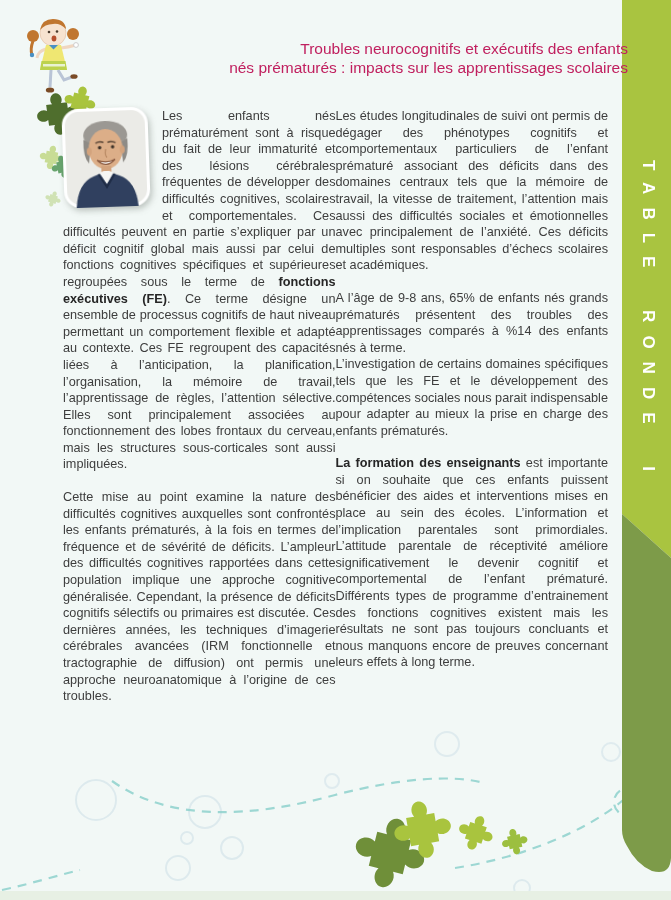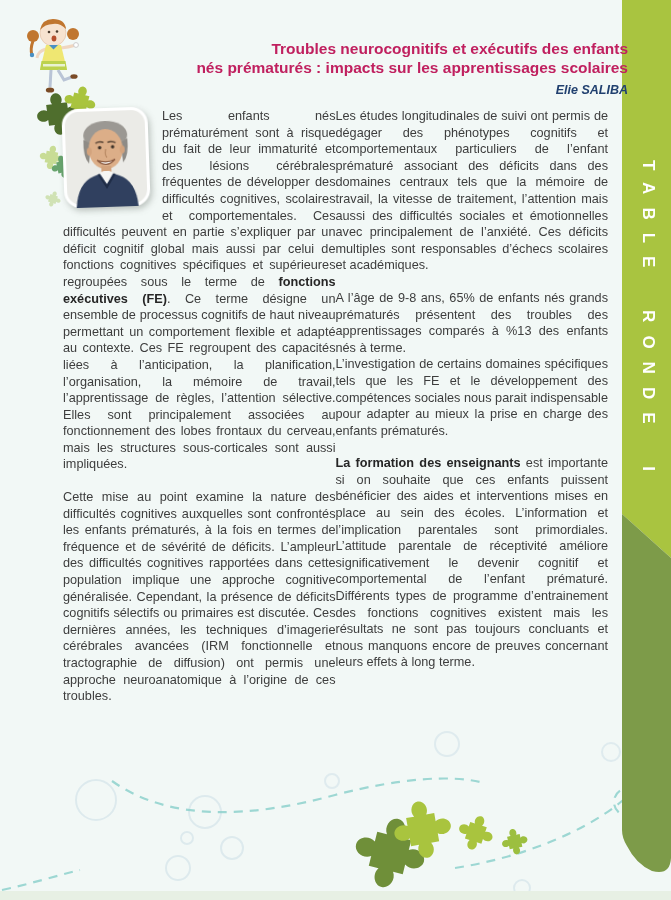--- a/index.html
+++ b/index.html
@@ -3,21 +3,21 @@
 <meta charset="utf-8">
 <style>
   html,body{margin:0;padding:0;background:#e8efed;}
   .page{
     position:relative;width:671px;height:900px;overflow:hidden;
     background:#f2f8f6;
     font-family:"Liberation Sans",sans-serif;
   }
   
   .header{position:absolute;top:40px;left:110px;width:518px;text-align:right;}
-  .title{color:#c0205f;font-weight:bold;font-size:15.5px;line-height:18.5px;}
+  .title{color:#c0205f;font-weight:normal;font-size:15.5px;line-height:18.5px;}
   .author{color:#21406f;font-weight:bold;font-style:italic;font-size:12.5px;margin-top:6px;}
   
   .columns{position:absolute;top:108px;left:63px;width:545px;display:flex;}
   .col{flex:1;min-width:0;}
   .col p{margin:0 0 16px 0;font-size:12.7px;line-height:16.6px;text-align:justify;color:#3d3d3d;}
   .col p.tight{margin:0;}
   strong{color:#262626;}
   p.allbold{font-weight:bold;color:#262626;}
   
   .photo-wrap{float:left;width:86px;height:100px;margin:0 13px 4px 0;}
@@ -113,21 +113,20 @@
     <use href="#pz" xlink:href="#pz" fill="#a9c43e" transform="translate(52,2) scale(1.02) rotate(-10 32 32)"></use>
     <use href="#pz" xlink:href="#pz" fill="#a9c43e" transform="translate(118,18) scale(0.62) rotate(18 32 32)"></use>
     <use href="#pz" xlink:href="#pz" fill="#9cbf3f" transform="translate(162,32) scale(0.46) rotate(-12 32 32)"></use>
   </svg>
 
   <div class="header">
     <div class="title">
       <div>Troubles neurocognitifs et exécutifs des enfants</div>
       <div>nés prématurés : impacts sur les apprentissages scolaires</div>
     </div>
-    <div class="author">Elie SALIBA</div>
   </div>
 
   <div class="columns">
 
     <div class="col">
       <p>
         <span class="photo-wrap"><svg width="86" height="100" viewBox="0 0 86 100">
           <rect x="1.5" y="1.5" width="83" height="96" rx="15" fill="#ebebe7" stroke="#ffffff" stroke-width="3"></rect>
           <ellipse cx="43" cy="27" rx="22" ry="14" fill="#9b9893"></ellipse>
           <path d="M21,31 Q20,49 26,55 L28,35 Z" fill="#8e8b86"></path>
@@ -145,21 +144,21 @@
           <path d="M12,99 Q14,74 30,68 L38,65 H48 L56,68 Q72,74 74,99 Z" fill="#30405f"></path>
           <path d="M36,65 L43,76 L50,65 L46,63 H40 Z" fill="#f6f6f4"></path>
           <path d="M35,66 L43,79 L51,66" stroke="#1f2c46" stroke-width="2" fill="none"></path>
         </svg></span><span>Les enfants nés prématurément sont à risque du fait de leur immaturité et des lésions cérébrales fréquentes de développer des difficultés cognitives, scolaires et comportementales. Ces difficultés peuvent en partie s’expliquer par un déficit cognitif global mais aussi par celui de fonctions cognitives spécifiques et supérieures regroupées sous le terme de </span><strong>fonctions exécutives (FE)</strong><span>. Ce terme désigne un ensemble de processus cognitifs de haut niveau permettant un comportement flexible et adapté au contexte. Ces FE regroupent des capacités liées à l’anticipation, la planification, l’organisation, la mémoire de travail, l’apprentissage de règles, l’attention sélective. Elles sont principalement associées au fonctionnement des lobes frontaux du cerveau, mais les structures sous-corticales sont aussi impliquées.</span>
       </p>
       <p>Cette mise au point examine la nature des difficultés cognitives auxquelles sont confrontés les enfants prématurés, à la fois en termes de fréquence et de sévérité de déficits. L’ampleur des difficultés cognitives rapportées dans cette population implique une approche cognitive généralisée. Cependant, la présence de déficits cognitifs sélectifs ou primaires est discutée. Ces dernières années, les techniques d’imagerie cérébrales avancées (IRM fonctionnelle et tractographie de diffusion) ont permis une approche neuroanatomique à l’origine de ces troubles.</p>
     </div>
 
     <div class="col">
       <p>Les études longitudinales de suivi ont permis de dégager des phénotypes cognitifs et comportementaux particuliers de l’enfant prématuré associant des déficits dans des domaines centraux tels que la mémoire de travail, la vitesse de traitement, l’attention mais aussi des difficultés sociales et émotionnelles avec principalement de l’anxiété. Ces déficits multiples sont responsables d’échecs scolaires et académiques.</p>
-      <p class="tight">A l’âge de 9-8 ans, 65% de enfants nés grands prématurés présentent des troubles des apprentissages comparés à %13 des enfants nés à terme.</p>
+      <p class="tight">A l’âge de 9-8 ans, 65% de enfants nés grands prématurés présentent des troubles des apprentissages comparés à %14 des enfants nés à terme.</p>
       <p>L’investigation de certains domaines spécifiques tels que les FE et le développement des compétences sociales nous parait indispensable pour adapter au mieux la prise en charge des enfants prématurés.</p>
       <p><strong>La formation des enseignants</strong><span> est importante si on souhaite que ces enfants puissent bénéficier des aides et interventions mises en place au sein des écoles. L’information et l’implication parentales sont primordiales. L’attitude parentale de réceptivité améliore significativement le devenir cognitif et comportemental de l’enfant prématuré. Différents types de programme d’entrainement des fonctions cognitives existent mais les résultats ne sont pas toujours concluants et nous manquons encore de preuves concernant leurs effets à long terme.</span></p>
     </div>
 
   </div>
 
   <div class="bottom-strip"></div>
 </div>
 
 </body></html>

